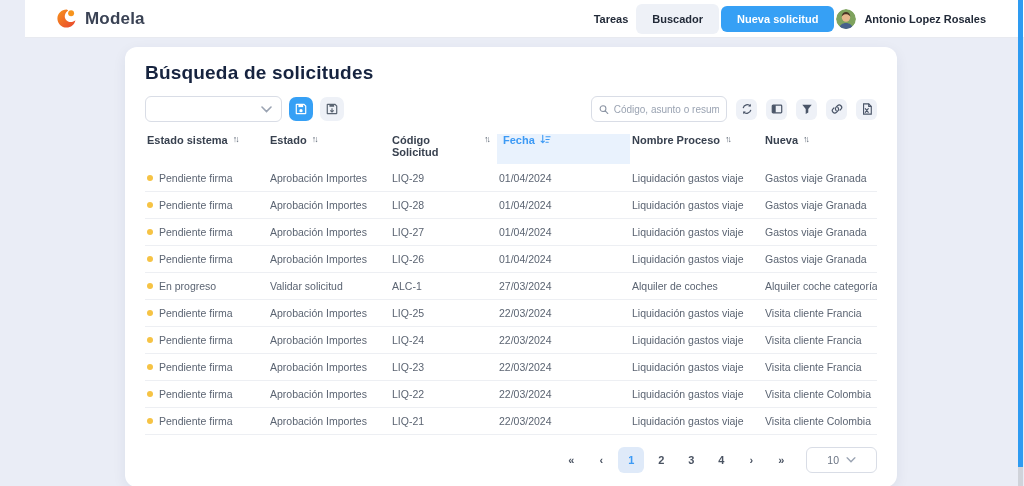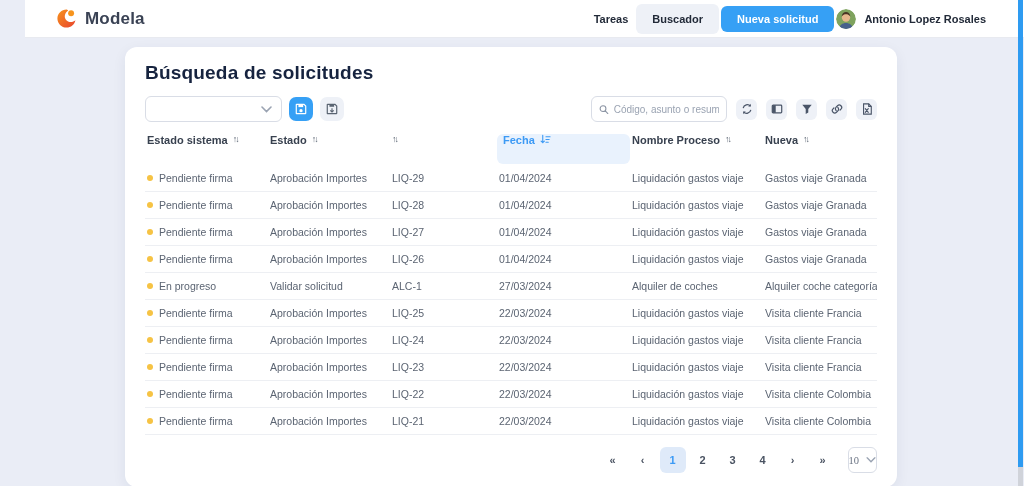--- a/index.html
+++ b/index.html
@@ -42,38 +42,38 @@
   .search-box input { border:none; outline:none; width:100%; font-size:10px; color:#4a5362; font-family:inherit; }
   .search-box input::placeholder { color:#9aa3b2; }
   .tool-icon-btn { width:21px; height:21px; border:none; border-radius:6px; background:#eef1f7;
     display:flex; align-items:center; justify-content:center; cursor:pointer; }
 
   
   .grid-head, .tr { display:grid; grid-template-columns:123px 122px 107px 133px 133px 1fr; }
   .grid-head { height:30px; align-items:center; }
   .th { font-size:11px; font-weight:700; color:#38414f; display:flex; align-items:flex-start; gap:5px;
     height:30px; padding:0 8px 0 2px; cursor:pointer; }
-  .th.sorted { background:#e9f2fd; color:#3c9af5; border-radius:6px; padding-left:6px; }
+  .th.sorted { background:#e9f2fd; color:#3c9af5; border-radius:0; padding-left:6px; }
   .sort-glyph { font-size:9px; color:#5a6472; letter-spacing:-2px; }
   .tr { height:27px; align-items:center; border-top:1px solid #edeff3; cursor:pointer; }
   .tr:first-child { border-top:none; }
   .td { font-size:10.5px; color:#5b6472; padding:0 8px 0 2px; white-space:nowrap; overflow:hidden; }
   .td.first { display:flex; align-items:center; gap:6px; }
   .dot { width:6px; height:6px; border-radius:50%; background:#f6c344; flex:0 0 auto; }
   .tbody { border-bottom:1px solid #edeff3; }
 
   
   .pagination { display:flex; align-items:center; justify-content:flex-end; gap:4px; margin-top:12px; }
   .pg { min-width:26px; height:26px; border:none; background:transparent; color:#4a5362; font-size:11px;
     font-weight:700; border-radius:6px; cursor:pointer; font-family:inherit; display:flex;
     align-items:center; justify-content:center; padding:0 6px; }
   .pg.active { background:#dfeaf9; color:#3c9af5; }
   .size-select { height:26px; border:1px solid #d9dde6; border-radius:6px; background:#fff;
-    display:flex; align-items:center; gap:7px; padding:0 0; margin-left:8px; cursor:pointer;
-    font-size:10.5px; color:#6a7383;font-family:Liberation Serif, serif; }
+    display:flex; align-items:center; gap:7px; padding:0 20px; margin-left:8px; cursor:pointer;
+    font-size:10.5px; color:#6a7383; }
 
   
   .scrollbar { position:fixed; top:0; right:1px; width:5px; height:486px; background:#d0d3da; }
   .scrollbar .thumb { width:5px; height:467px; background:#2e9bf1; }
 </style>
 </head>
 <body>
 
 <header class="topbar">
   <div class="logo">
@@ -180,20 +180,21 @@
     <div class="grid-head">
       <div class="th">
         <span>Estado sistema</span>
         <span class="sort-glyph">↑↓</span>
       </div>
       <div class="th">
         <span>Estado</span>
         <span class="sort-glyph">↑↓</span>
       </div>
       <div class="th">
+        <span>Código Solicitud</span>
         <span class="sort-glyph">↑↓</span>
       </div>
       <div class="th sorted">
         <span>Fecha</span>
         <svg width="11" height="11" viewBox="0 0 12 12">
           <path d="M3 1.5v8M3 9.5L1.2 7.7M3 9.5l1.8-1.8" fill="none" stroke="#3c9af5" stroke-width="1.2" stroke-linecap="round"></path>
           <path d="M6.5 3h4.5M6.5 6h3.5M6.5 9h2.5" stroke="#3c9af5" stroke-width="1.2" stroke-linecap="round"></path>
         </svg>
       </div>
       <div class="th">

